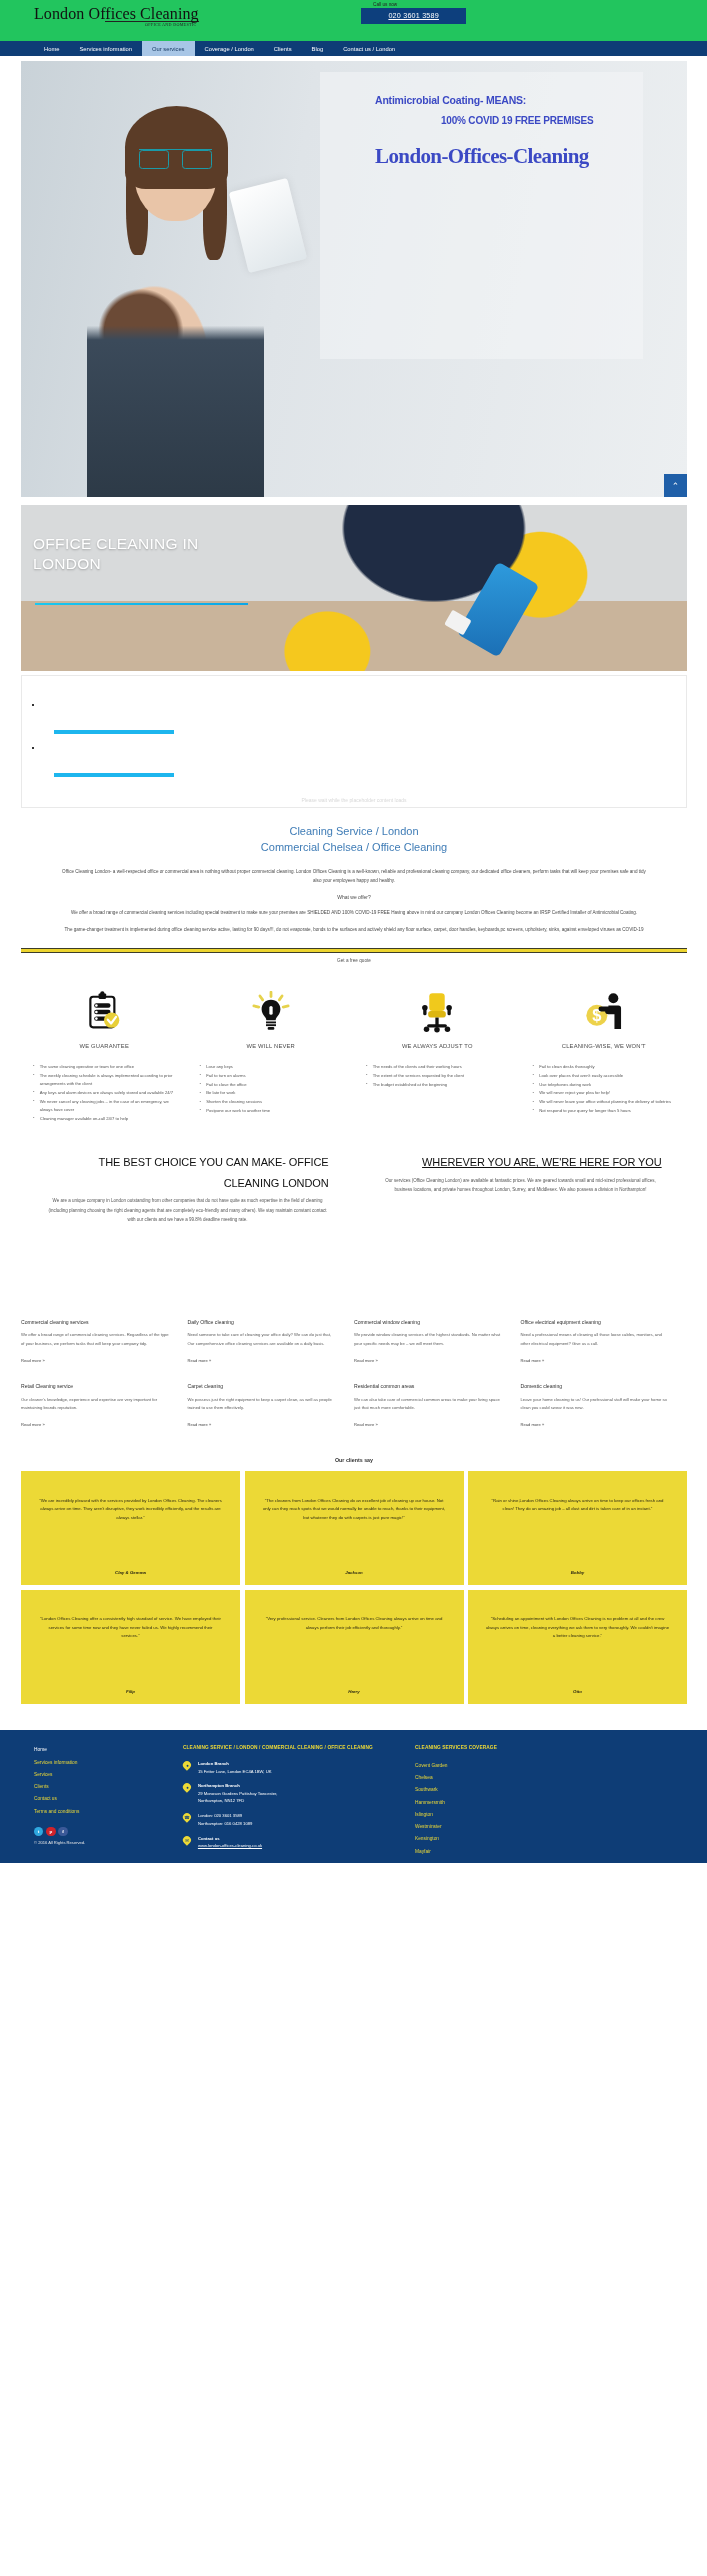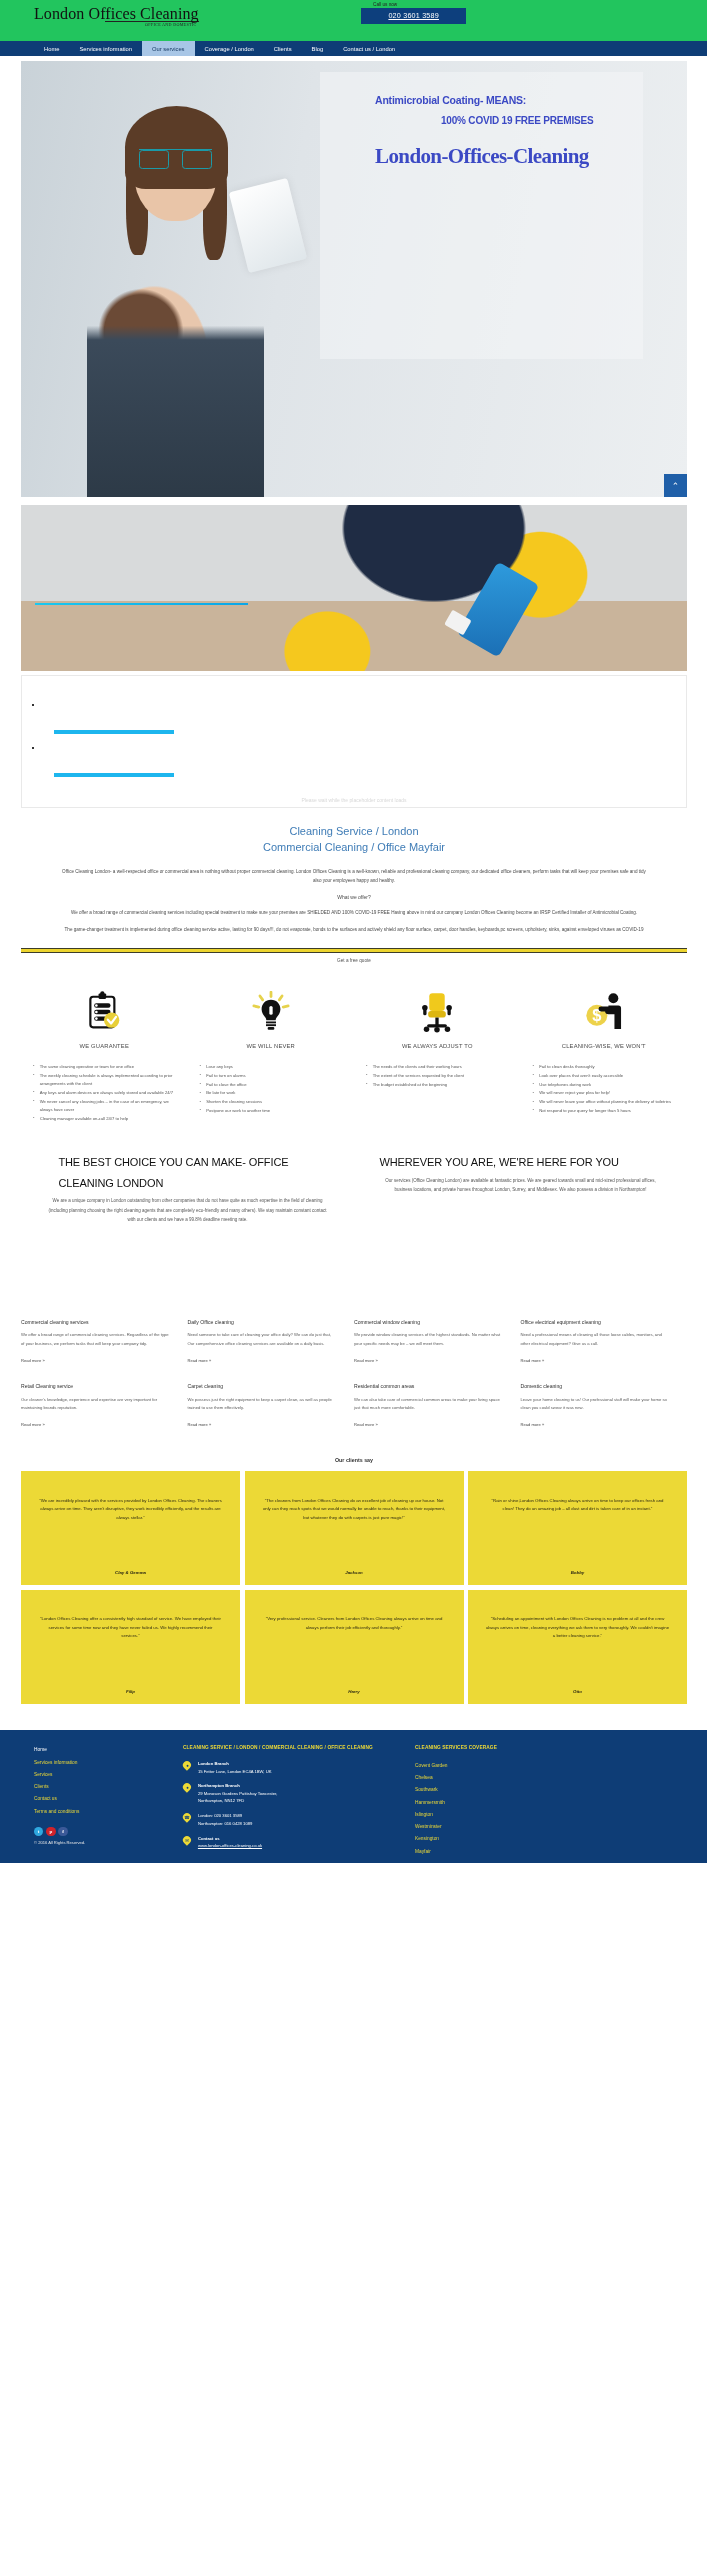--- a/index.html
+++ b/index.html
@@ -273,22 +273,22 @@
 
   
   .pitch {
     display: flex; padding: 29px 21px 0;
   }
   .pitch-col { width: 50%; padding: 0 25.4px; }
   .pitch-h {
     font-size: 11px; color: #111; line-height: 1.85; font-weight: normal;
     letter-spacing: -0.1px; margin-bottom: 3.3px;
   }
-  .pitch-col.left .pitch-h { text-align: left; padding-left: 12px; }
-  .pitch-col.right .pitch-h { text-align: left; }
+  .pitch-col.left .pitch-h { text-align: right; padding-left: 12px; }
+  .pitch-col.right .pitch-h { text-align: right; text-decoration: underline; }
   .pitch-p {
     font-size: 4.5px; color: #555; line-height: 2.1; text-align: center;
   }
 
   
   .services {
     display: flex; flex-wrap: wrap; padding: 94px 21px 0;
   }
   .svc { width: 25%; padding-right: 16.6px; margin-bottom: 19px; }
   .svc-h {
@@ -407,38 +407,39 @@
     <div class="hero-whitebox"></div>
     <div class="hero-text1">Antimicrobial Coating- MEANS:</div>
     <div class="hero-text2">100% COVID 19 FREE PREMISES</div>
     <div class="hero-brand">London-Offices-Cleaning</div>
     <div class="hero-arrow-btn">⌃</div>
   </div>
 
   <div class="subhero">
     <div class="subhero-bottle"></div>
     <div class="subhero-nozzle"></div>
+    <div class="subhero-title">OFFICE CLEANING IN LONDON</div>
     <div class="subhero-underline"></div>
   </div>
 
   <div class="skeleton">
     <div class="sk-row">
       <div class="sk-dot"></div>
       <div class="sk-bar"></div>
     </div>
     <div class="sk-row">
       <div class="sk-dot"></div>
       <div class="sk-bar"></div>
     </div>
     <div class="sk-caption">Please wait while the placeholder content loads</div>
   </div>
 
   <div class="main-title">
     <div>Cleaning Service / London</div>
-    <div>Commercial Cleaning / Office Mayfair</div>
+    <div>Commercial Chelsea / Office Cleaning</div>
   </div>
 
   <div class="intro-wrap">
     <p class="intro-p">Office Cleaning London- a well-respected office or commercial area is nothing without proper commercial cleaning. London Offices Cleaning is a well-known, reliable and professional cleaning company, our dedicated office cleaners, perform tasks that will keep your premises safe and tidy also your employees happy and healthy.</p>
     <div class="intro-sub">What we offer?</div>
     <p class="intro-p">We offer a broad range of commercial cleaning services including special treatment to make sure your premises are SHIELDED AND 100% COVID-19 FREE Having above in mind our company London Offices Cleaning become an IRSP Certified Installer of Antimicrobial Coating.</p>
     <p class="intro-p">The game-changer treatment is implemented during office cleaning service active, lasting for 90 days!!!, do not evaporate, bonds to the surfaces and actively shield any floor surface, carpet, door handles, keyboards,pc screens, upholstery, sinks, against enveloped viruses as COVID-19</p>
   </div>
 
   <div class="quote-bar"></div>

